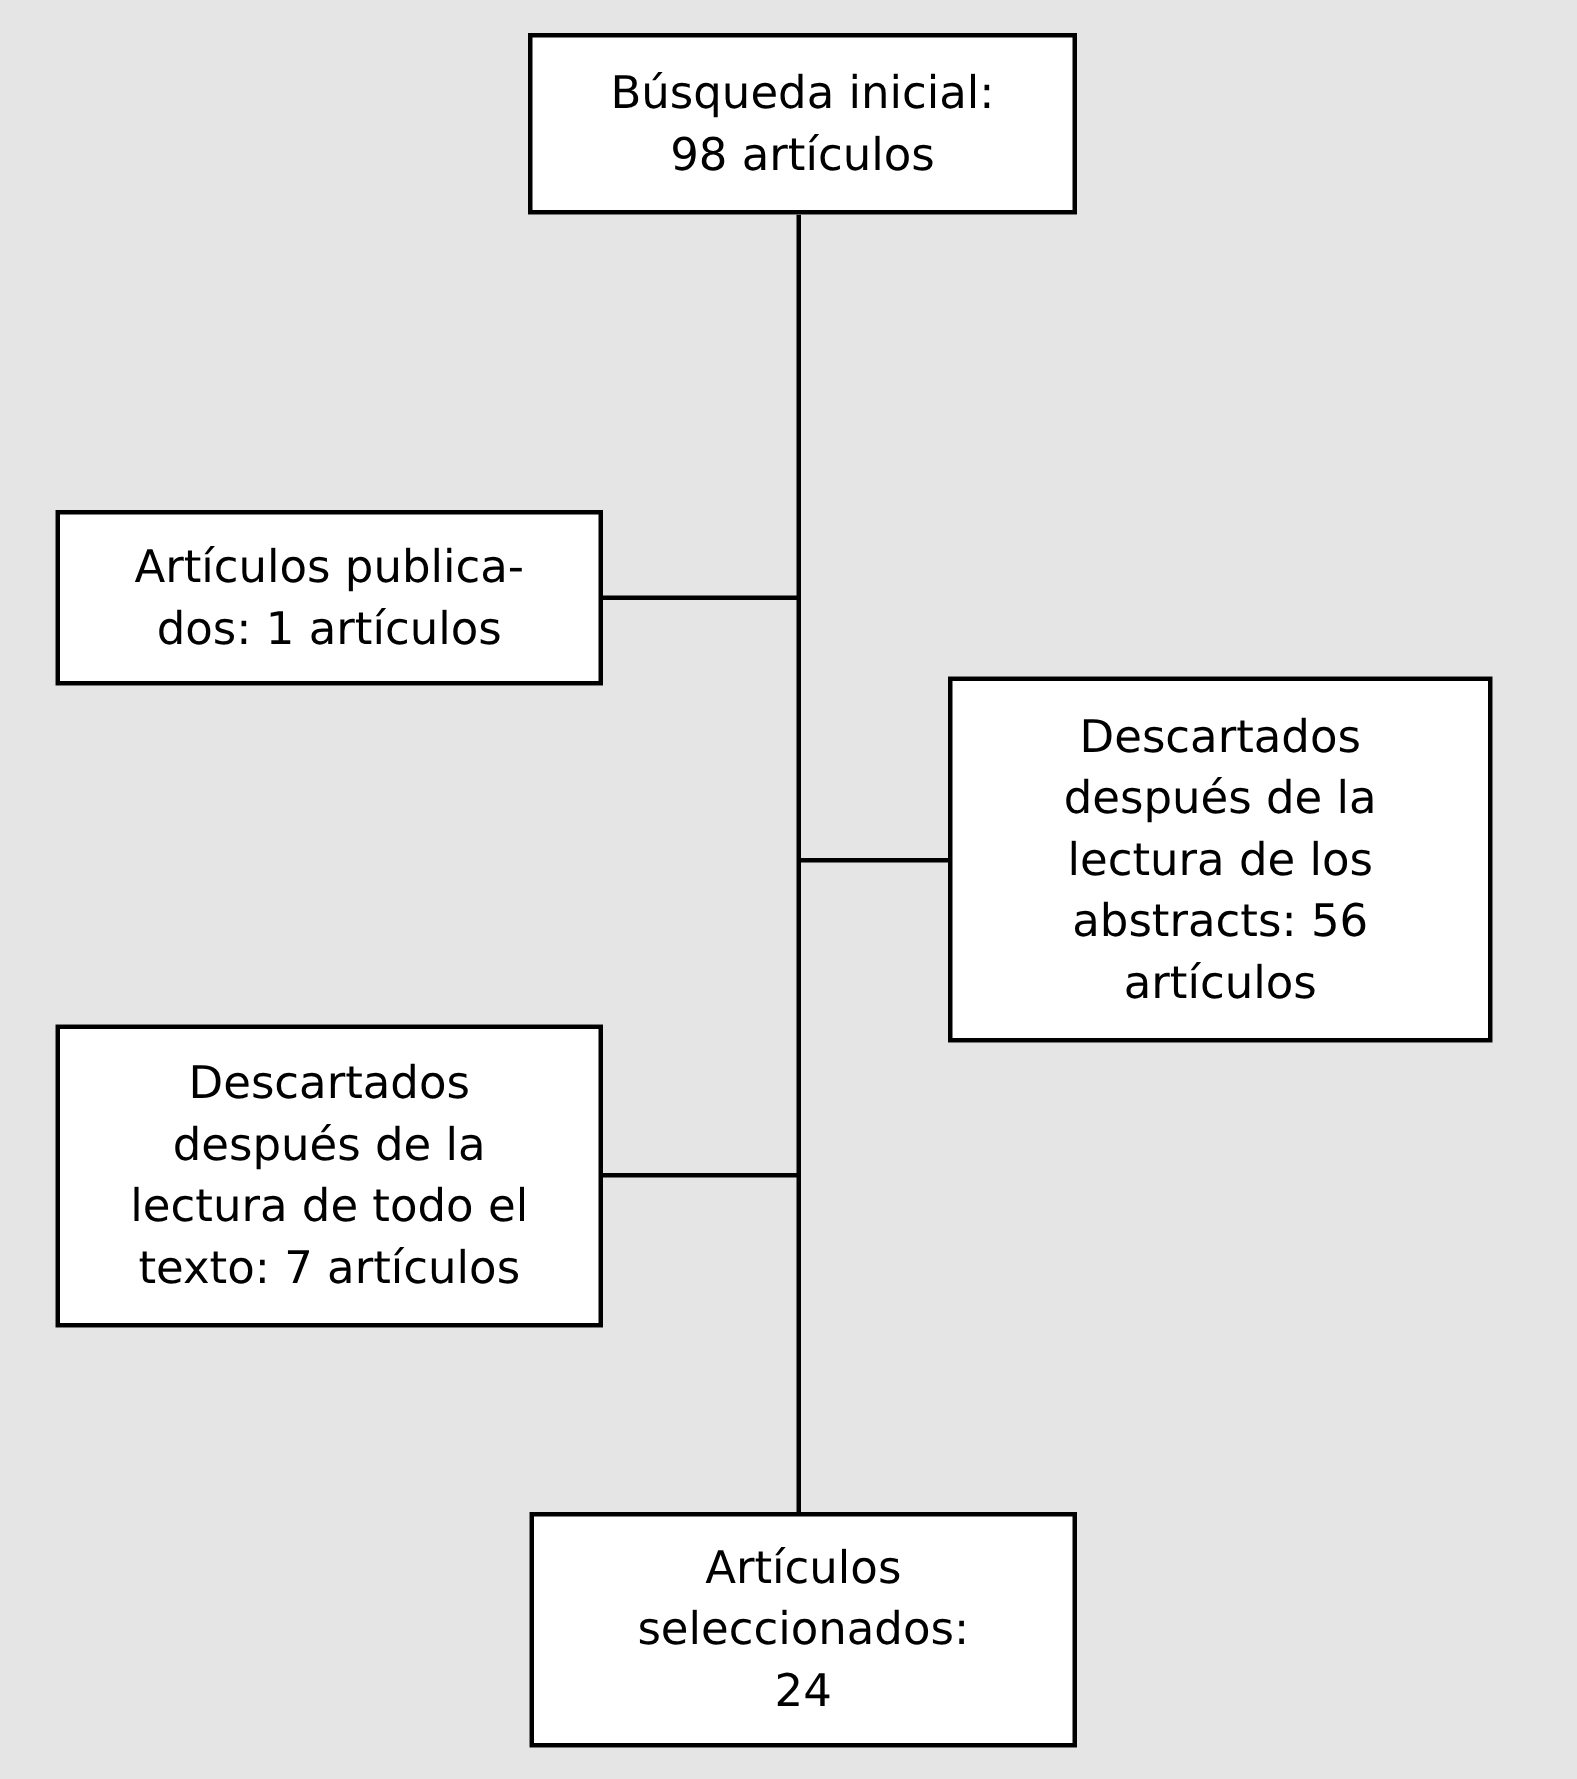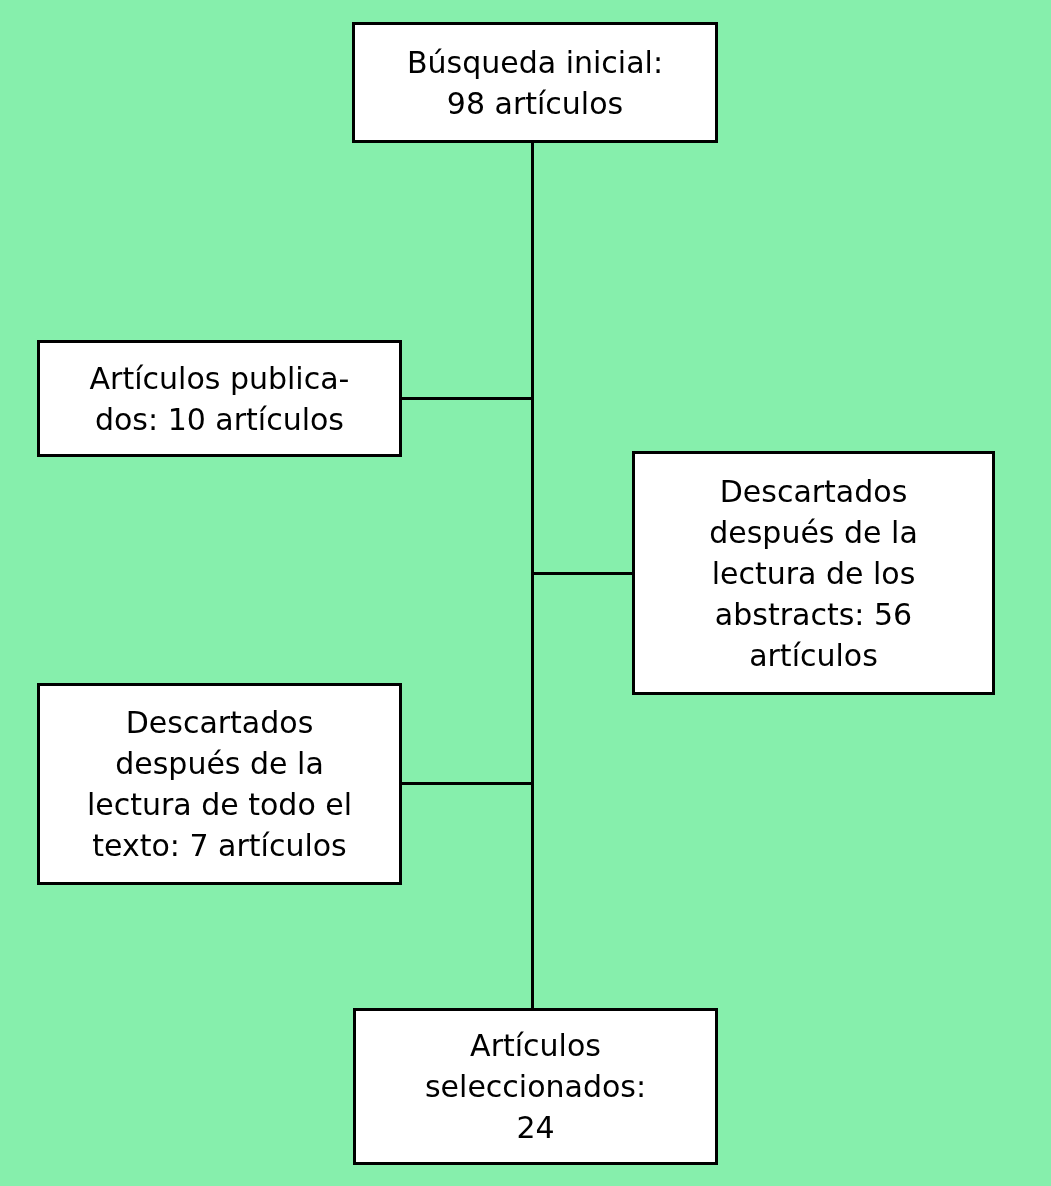--- a/index.html
+++ b/index.html
@@ -4,21 +4,21 @@
 <style>
   html, body {
     margin: 0;
     padding: 0;
     background: #ffffff;
   }
   .canvas {
     position: relative;
     width: 1051px;
     height: 1186px;
-    background: #86efac;
+    background: #e5e5e5;
     font-family: "DejaVu Sans", "Liberation Sans", sans-serif;
     color: #000000;
   }
   .box {
     position: absolute;
     box-sizing: border-box;
     border: 3px solid #000000;
     background: #ffffff;
     display: flex;
     align-items: center;
@@ -55,21 +55,21 @@
   <div class="line line-branch-abstracts"></div>
   <div class="line line-branch-fulltext"></div>
 
   <div class="box box-initial">
     <span>Búsqueda inicial:
 98 artículos</span>
   </div>
 
   <div class="box box-published">
     <span>Artículos publica-
-dos: 10 artículos</span>
+dos: 1 artículos</span>
   </div>
 
   <div class="box box-abstracts">
     <span>Descartados
 después de la
 lectura de los
 abstracts: 56
 artículos</span>
   </div>
 

